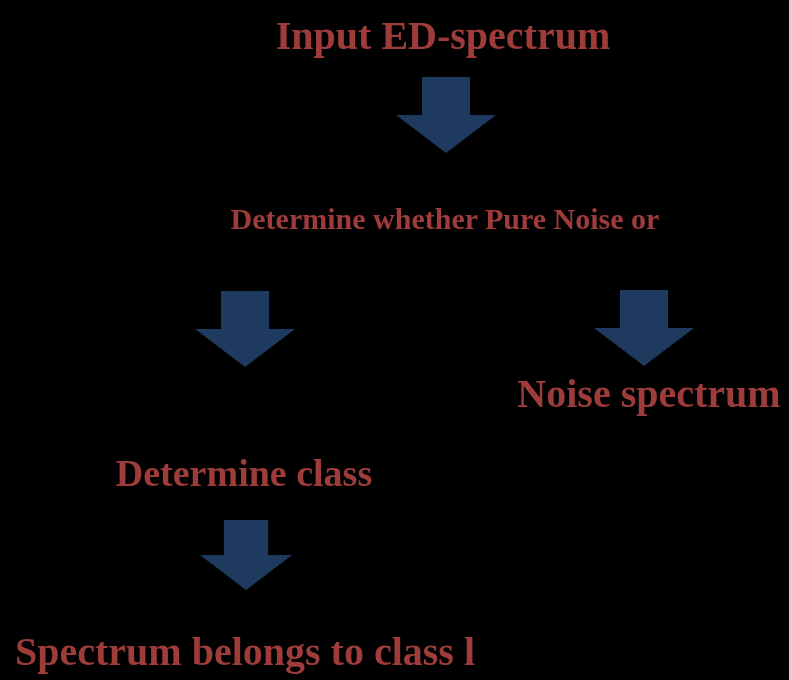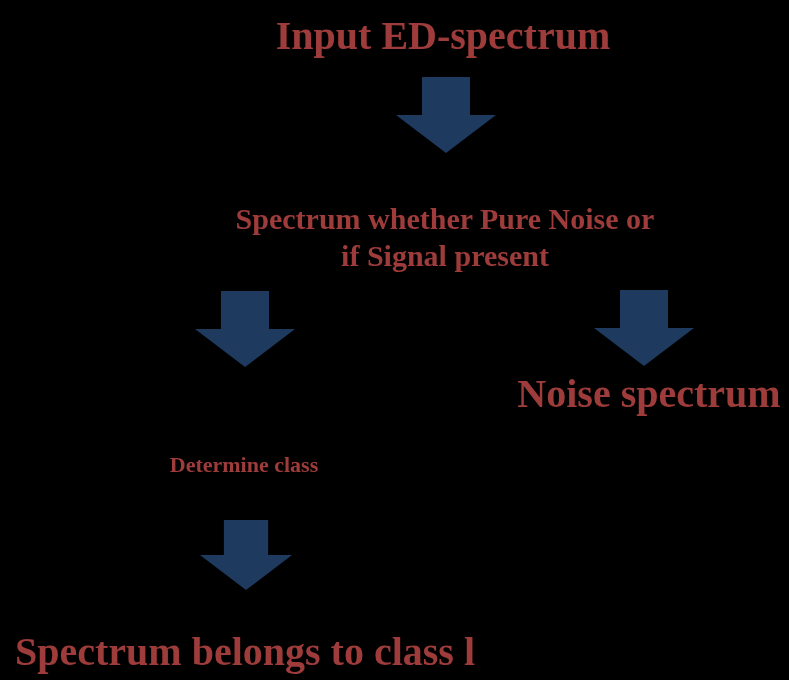--- a/index.html
+++ b/index.html
@@ -42,35 +42,34 @@
 
 <div class="canvas">
 
   <div class="label label-xl" style="left:443px; top:16px;">Input ED-spectrum</div>
 
   <svg class="arrow" style="left:446px; top:77px;" width="100" height="76" viewBox="0 0 100 76">
     <polygon points="26,0 74,0 74,38 100,38 50,76 0,38 26,38" fill="#1e3a5f"></polygon>
   </svg>
 
   <div class="label label-md decision" style="left:445px; top:200px;">
-    <div>Spectrum whether Pure Noise or</div>
-    <div>if Signal present</div>
+    <div>Determine whether Pure Noise or</div>
   </div>
 
   <svg class="arrow" style="left:245px; top:290px;" width="100" height="78" viewBox="0 0 100 76">
     <polygon points="26,0 74,0 74,38 100,38 50,76 0,38 26,38" fill="#1e3a5f"></polygon>
   </svg>
 
   <svg class="arrow" style="left:644px; top:290px;" width="100" height="76" viewBox="0 0 100 76">
     <polygon points="26,0 74,0 74,38 100,38 50,76 0,38 26,38" fill="#1e3a5f"></polygon>
   </svg>
 
   <div class="label label-xl" style="left:649px; top:374px;">Noise spectrum</div>
 
-  <div class="label label-md" style="left:244px; top:454px; font-size:22px;">Determine class</div>
+  <div class="label label-md" style="left:244px; top:454px; font-size:38px;">Determine class</div>
 
   <svg class="arrow" style="left:246px; top:520px;" width="96" height="70" viewBox="0 0 100 76">
     <polygon points="26,0 74,0 74,38 100,38 50,76 0,38 26,38" fill="#1e3a5f"></polygon>
   </svg>
 
   <div class="label label-xl" style="left:245px; top:632px;">Spectrum belongs to class l</div>
 
 </div>
 
 </body></html>

